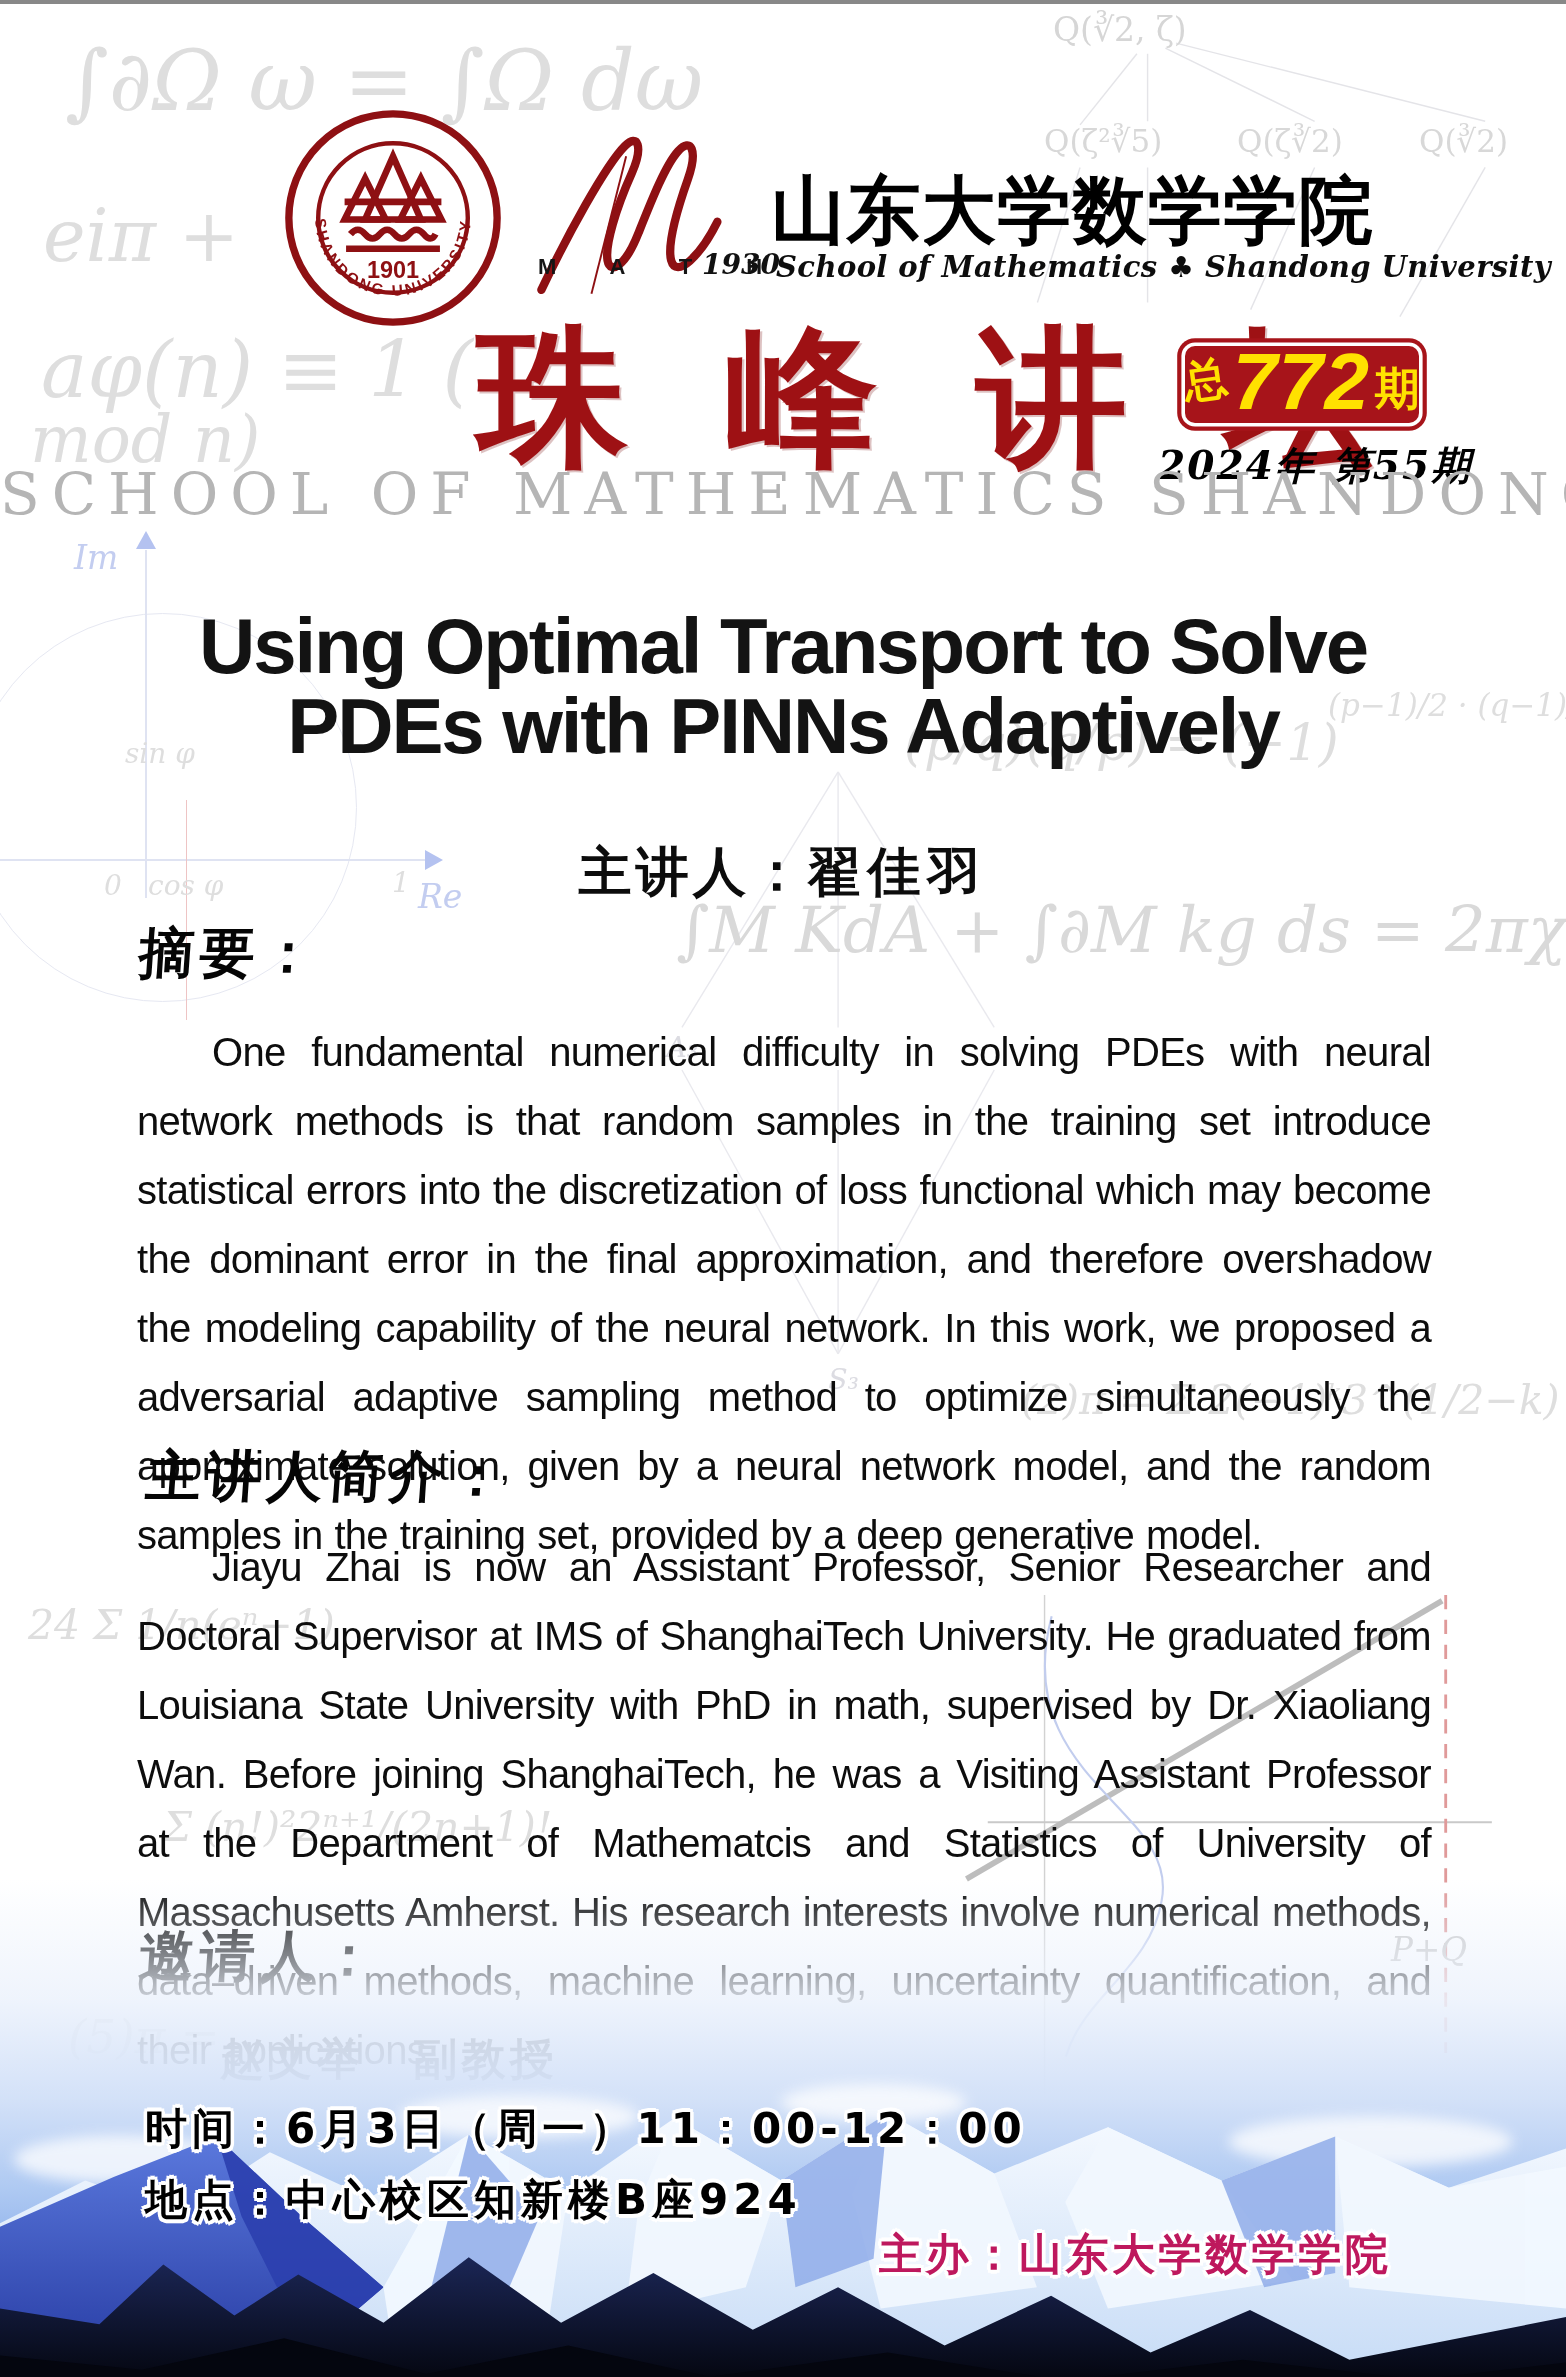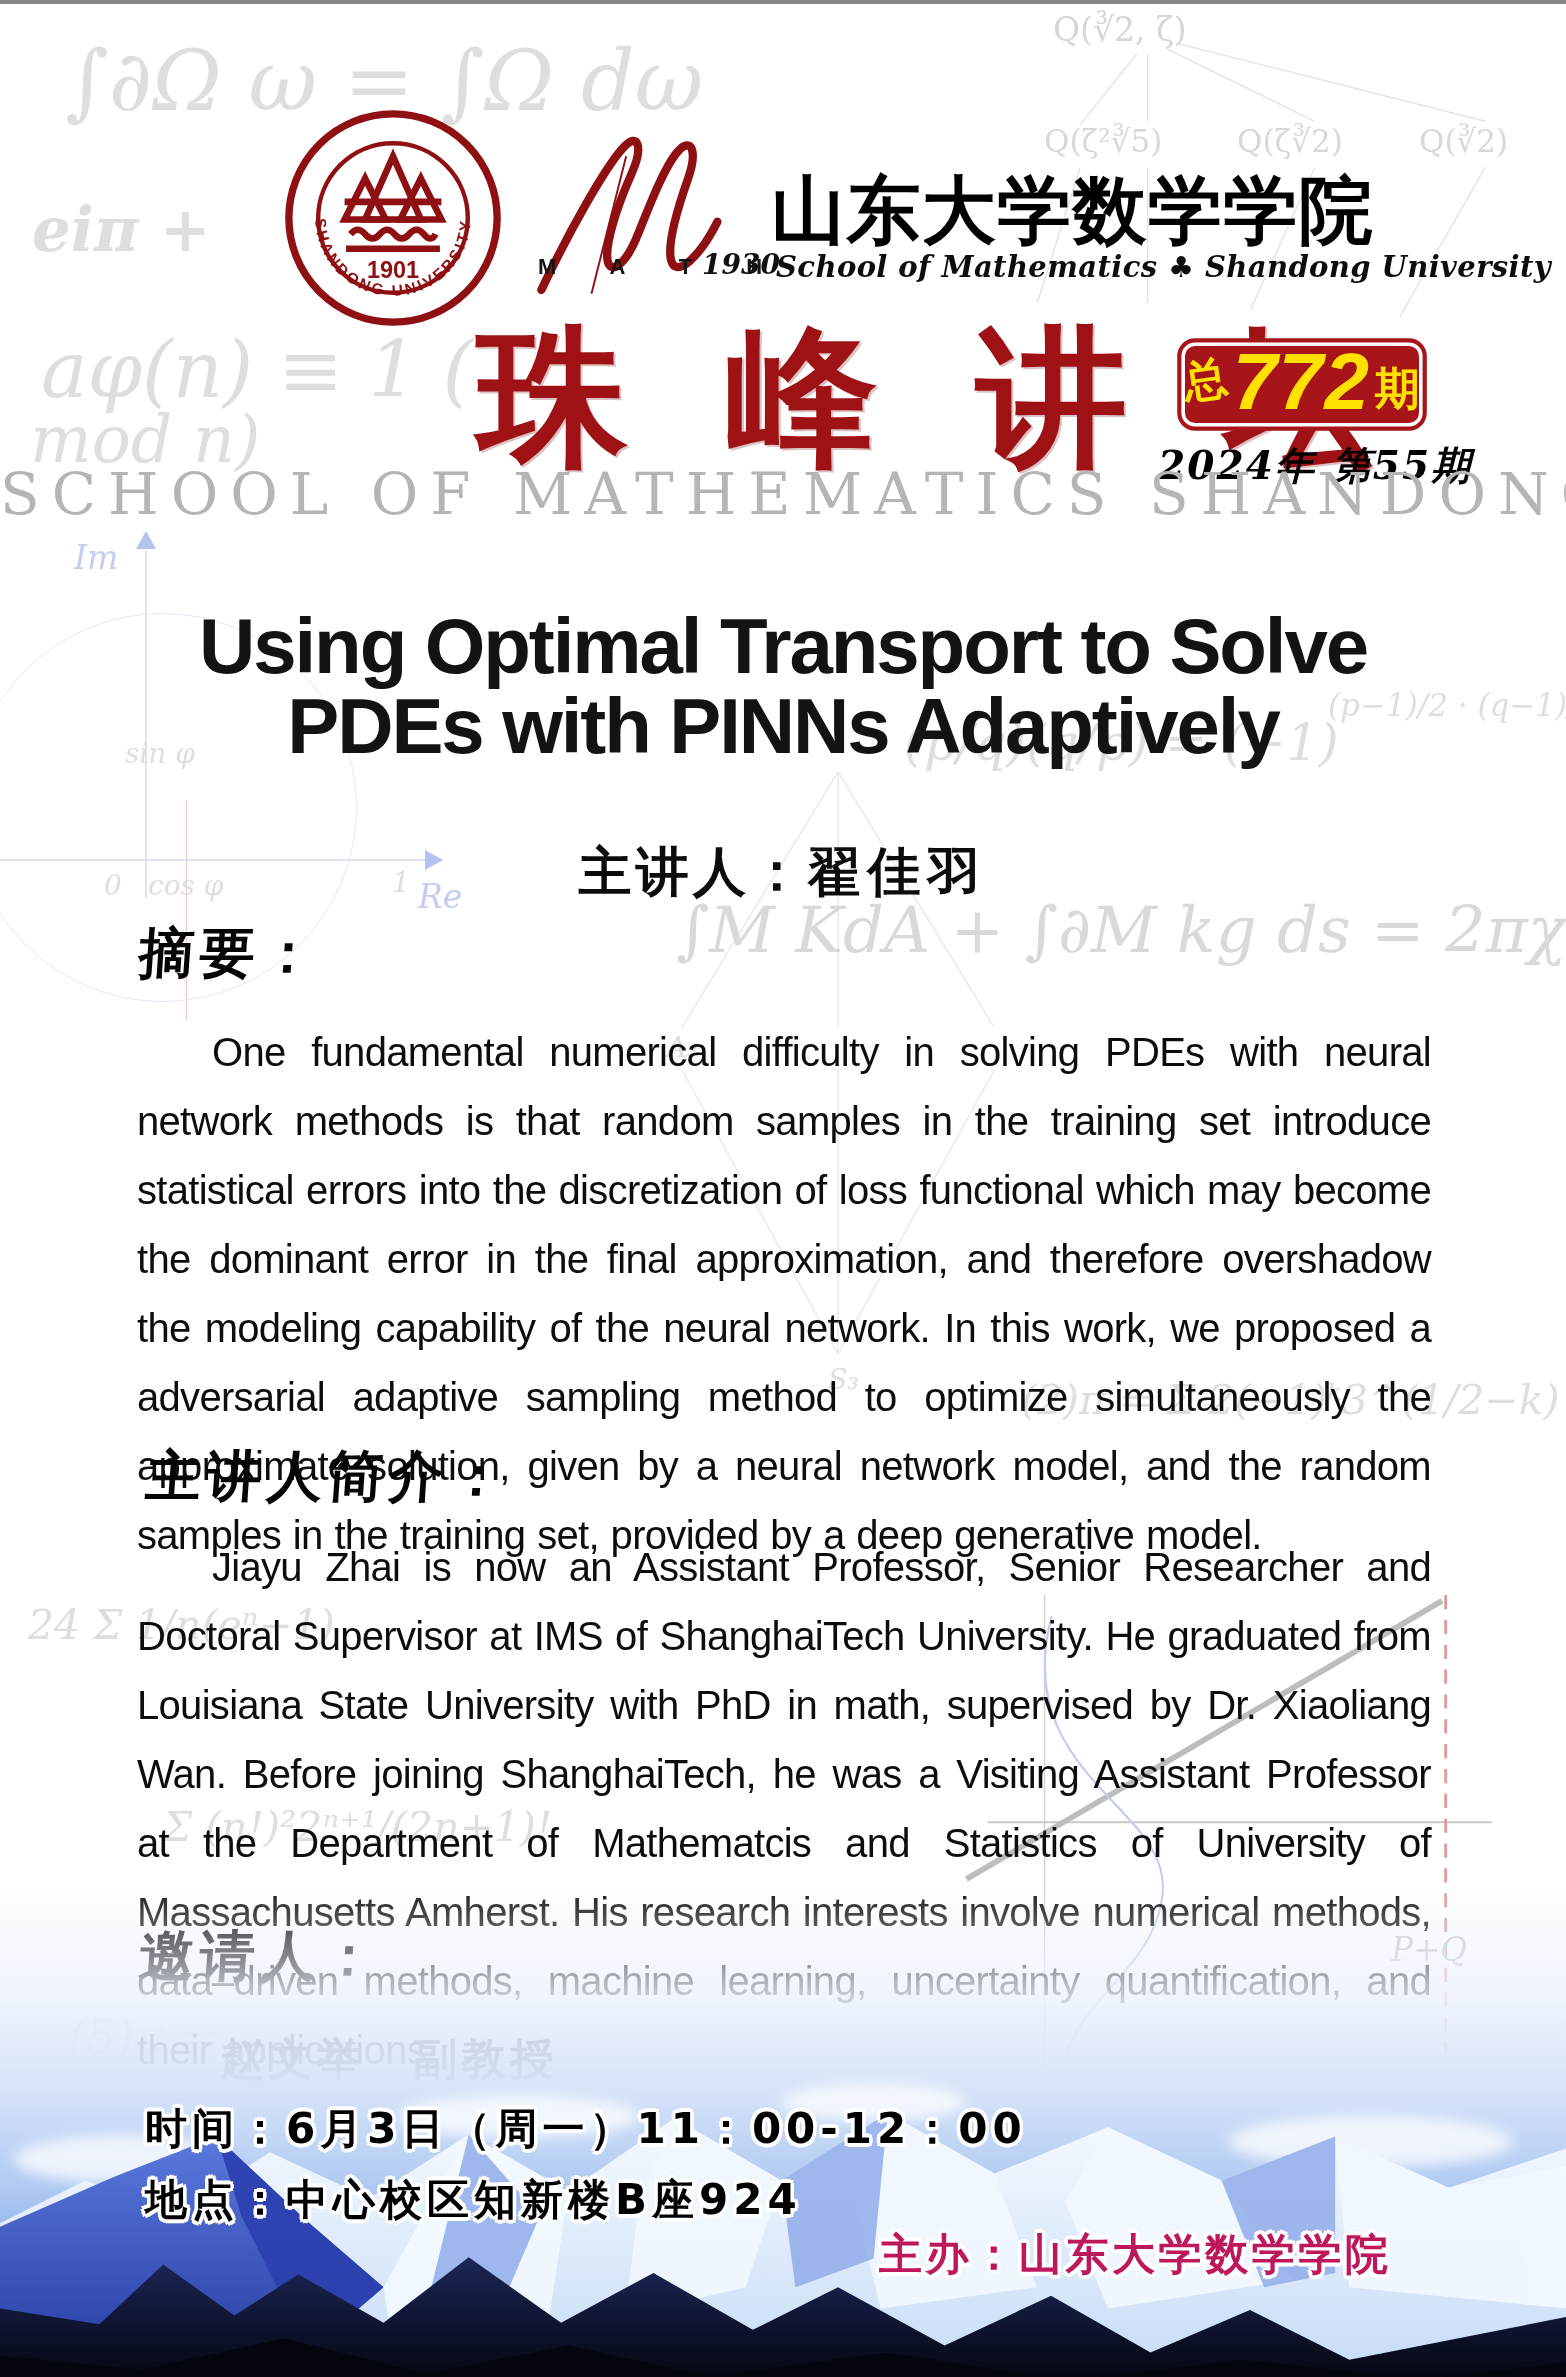--- a/index.html
+++ b/index.html
@@ -140,21 +140,21 @@
       #6a97e2 100%);
   }
   .mountains{position:absolute;left:0;bottom:0;width:1566px;height:307px;}
 </style>
 </head>
 <body>
 
 <div class="poster">
 
   <span class="wm" style="left:65px;top:28px;font-size:84px;">∫∂Ω ω = ∫Ω dω</span>
-  <span class="wm" style="left:32px;top:190px;font-size:61px;font-weight:bold;">eiπ +</span>
+  <span class="wm" style="left:43px;top:190px;font-size:72px;">eiπ +</span>
   <span class="wm" style="left:41px;top:321px;font-size:78px;">aφ(n) ≡ 1 (</span>
   <span class="wm" style="left:30px;top:398px;font-size:65px;">mod n)</span>
 
   <svg class="abs" style="left:1016px;top:0;" width="551" height="398" viewBox="0 0 775 560">
     <g stroke="#e4e4e8" stroke-width="2">
       <line x1="170" y1="70" x2="90" y2="170"></line>
       <line x1="185" y1="70" x2="185" y2="165"></line>
       <line x1="210" y1="62" x2="420" y2="165"></line>
       <line x1="225" y1="55" x2="660" y2="165"></line>
       <line x1="90" y1="230" x2="30" y2="420"></line>

